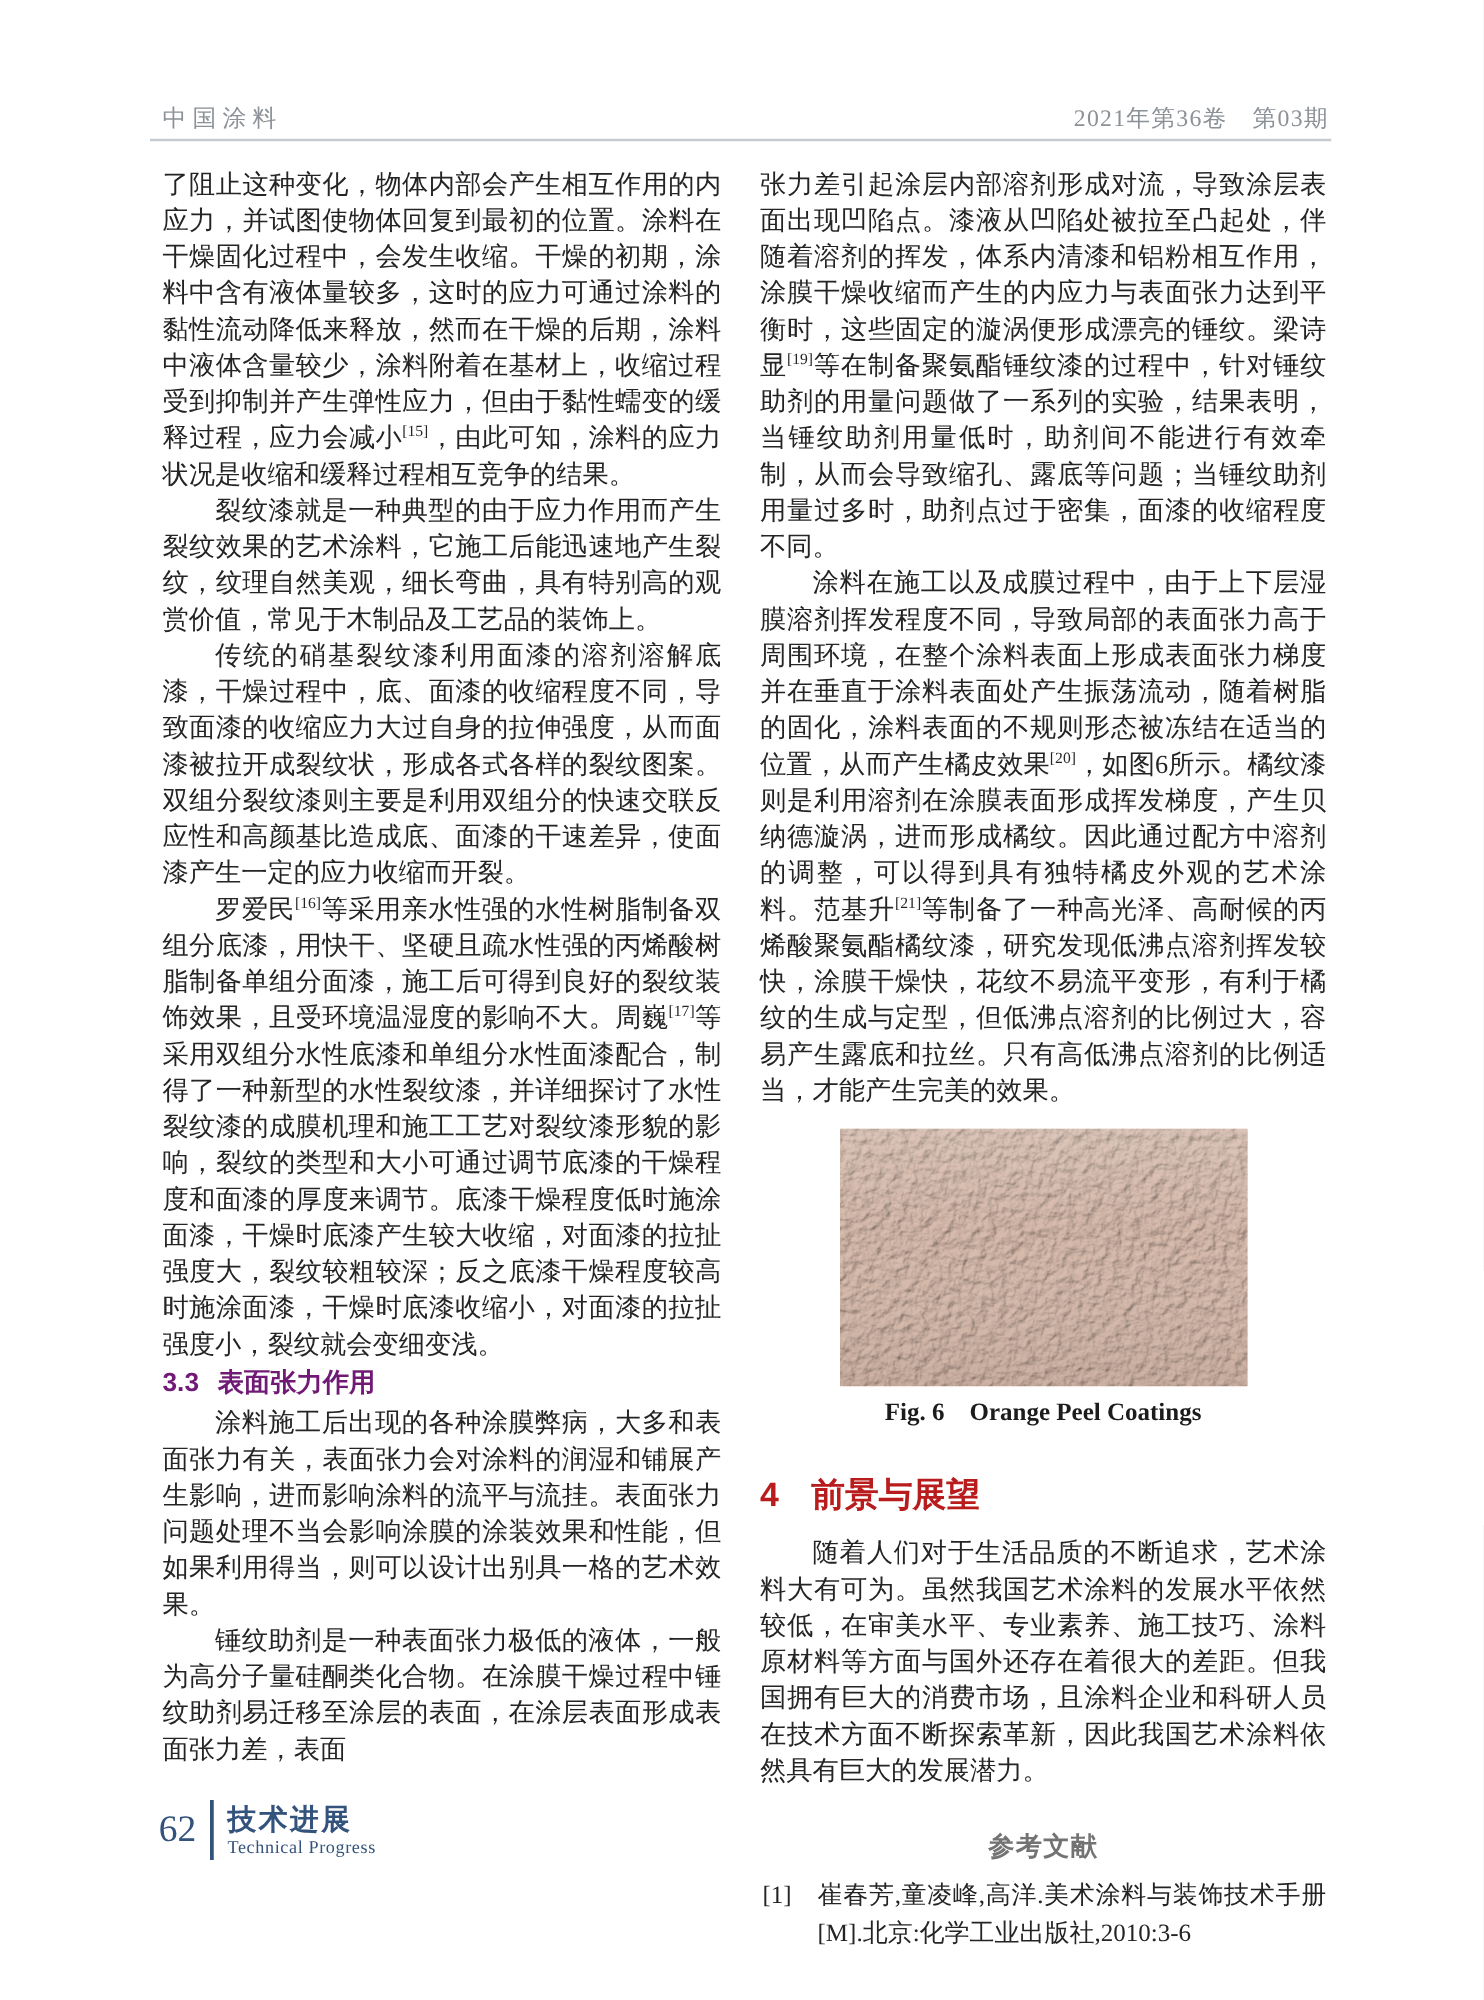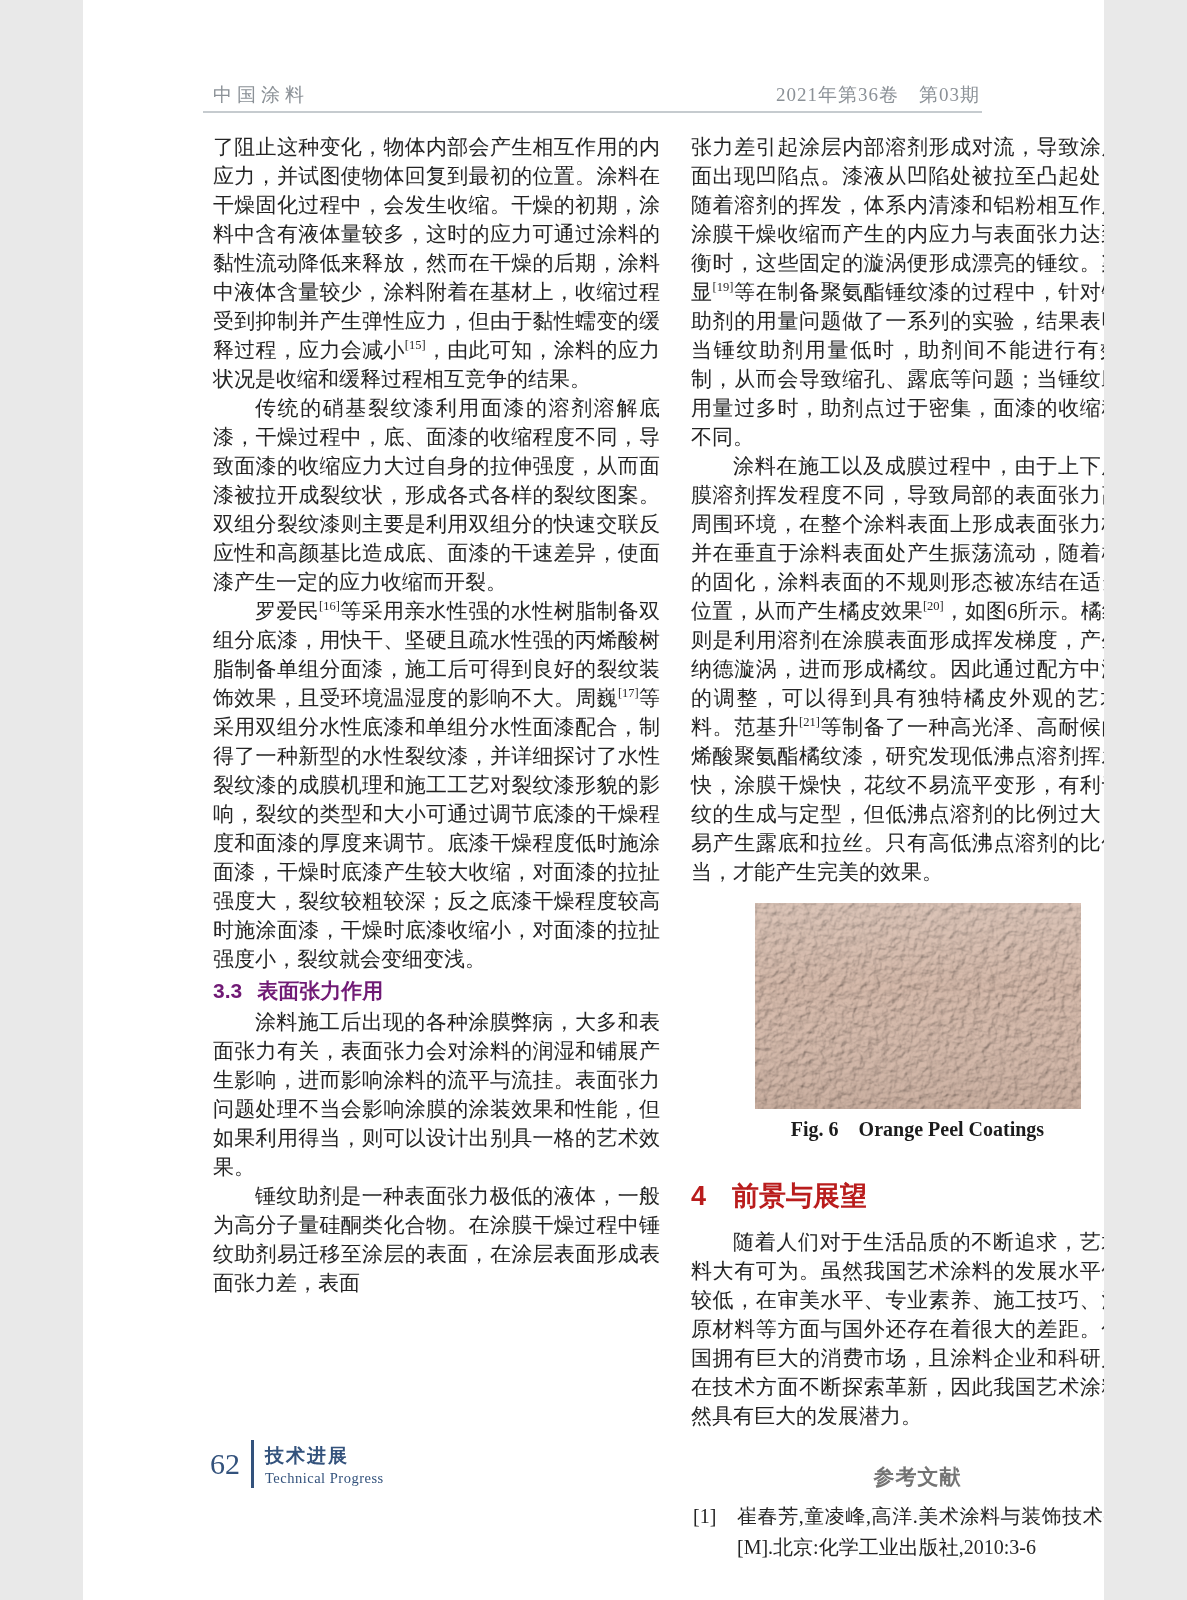--- a/index.html
+++ b/index.html
@@ -1,24 +1,23 @@
 <!DOCTYPE html>
 <html><head>
 <meta charset="utf-8">
 <style>
   html,body{margin:0;padding:0;background:#e9e9e9;}
   .page{
     position:relative;
-    width:983px;height:1600px;
+    width:1187px;height:1600px;
     margin:0 auto;
     background:#ffffff;
     overflow:hidden;
     font-family:"Liberation Serif","DejaVu Serif",serif;
     color:#242424;
-    padding-left:38px;
   }
   
   .header{
     position:absolute;top:82px;left:130px;right:124px;
     display:flex;justify-content:space-between;align-items:baseline;
     font-size:19px;color:#8b9197;
   }
   .journal{letter-spacing:5px;}
   .issue{letter-spacing:1px;}
   .header-rule{
@@ -69,37 +68,38 @@
   .ref-label{position:absolute;left:2px;top:0;}
   
   .footer{
     position:absolute;left:127px;top:1440px;
     display:flex;align-items:center;gap:11px;color:#33527c;
   }
   .page-num{font-size:30px;line-height:30px;}
   .footer-bar{width:3px;height:48px;background:#33527c;}
   .f-zh{
     display:block;font-family:"Liberation Sans","DejaVu Sans",sans-serif;
-    font-weight:700;font-size:19px;letter-spacing:2px;line-height:27px;
+    font-weight:700;font-size:23px;letter-spacing:2px;line-height:27px;
   }
   .f-en{display:block;font-size:14.5px;line-height:18px;letter-spacing:0.5px;}
 </style>
 </head>
 <body>
 
 <div class="page">
 
   <div class="header">
     <span class="journal">中国涂料</span>
     <span class="issue">2021年第36卷　第03期</span>
   </div>
   <div class="header-rule"></div>
 
   <div class="col col-left">
     <p class="cont"><span>了阻止这种变化，物体内部会产生相互作用的内应力，并试图使物体回复到最初的位置。涂料在干燥固化过程中，会发生收缩。干燥的初期，涂料中含有液体量较多，这时的应力可通过涂料的黏性流动降低来释放，然而在干燥的后期，涂料中液体含量较少，涂料附着在基材上，收缩过程受到抑制并产生弹性应力，但由于黏性蠕变的缓释过程，应力会减小</span><sup>[15]</sup><span>，由此可知，涂料的应力状况是收缩和缓释过程相互竞争的结果。</span></p>
+    <p><span>裂纹漆就是一种典型的由于应力作用而产生裂纹效果的艺术涂料，它施工后能迅速地产生裂纹，纹理自然美观，细长弯曲，具有特别高的观赏价值，常见于木制品及工艺品的装饰上。</span></p>
     <p><span>传统的硝基裂纹漆利用面漆的溶剂溶解底漆，干燥过程中，底、面漆的收缩程度不同，导致面漆的收缩应力大过自身的拉伸强度，从而面漆被拉开成裂纹状，形成各式各样的裂纹图案。双组分裂纹漆则主要是利用双组分的快速交联反应性和高颜基比造成底、面漆的干速差异，使面漆产生一定的应力收缩而开裂。</span></p>
     <p><span>罗爱民</span><sup>[16]</sup><span>等采用亲水性强的水性树脂制备双组分底漆，用快干、坚硬且疏水性强的丙烯酸树脂制备单组分面漆，施工后可得到良好的裂纹装饰效果，且受环境温湿度的影响不大。周巍</span><sup>[17]</sup><span>等采用双组分水性底漆和单组分水性面漆配合，制得了一种新型的水性裂纹漆，并详细探讨了水性裂纹漆的成膜机理和施工工艺对裂纹漆形貌的影响，裂纹的类型和大小可通过调节底漆的干燥程度和面漆的厚度来调节。底漆干燥程度低时施涂面漆，干燥时底漆产生较大收缩，对面漆的拉扯强度大，裂纹较粗较深；反之底漆干燥程度较高时施涂面漆，干燥时底漆收缩小，对面漆的拉扯强度小，裂纹就会变细变浅。</span></p>
     <div class="sec3">
       <span class="num">3.3</span><span>表面张力作用</span>
     </div>
     <p><span>涂料施工后出现的各种涂膜弊病，大多和表面张力有关，表面张力会对涂料的润湿和铺展产生影响，进而影响涂料的流平与流挂。表面张力问题处理不当会影响涂膜的涂装效果和性能，但如果利用得当，则可以设计出别具一格的艺术效果。</span></p>
     <p><span>锤纹助剂是一种表面张力极低的液体，一般为高分子量硅酮类化合物。在涂膜干燥过程中锤纹助剂易迁移至涂层的表面，在涂层表面形成表面张力差，表面</span></p>
   </div>
 
   <div class="col col-right">

